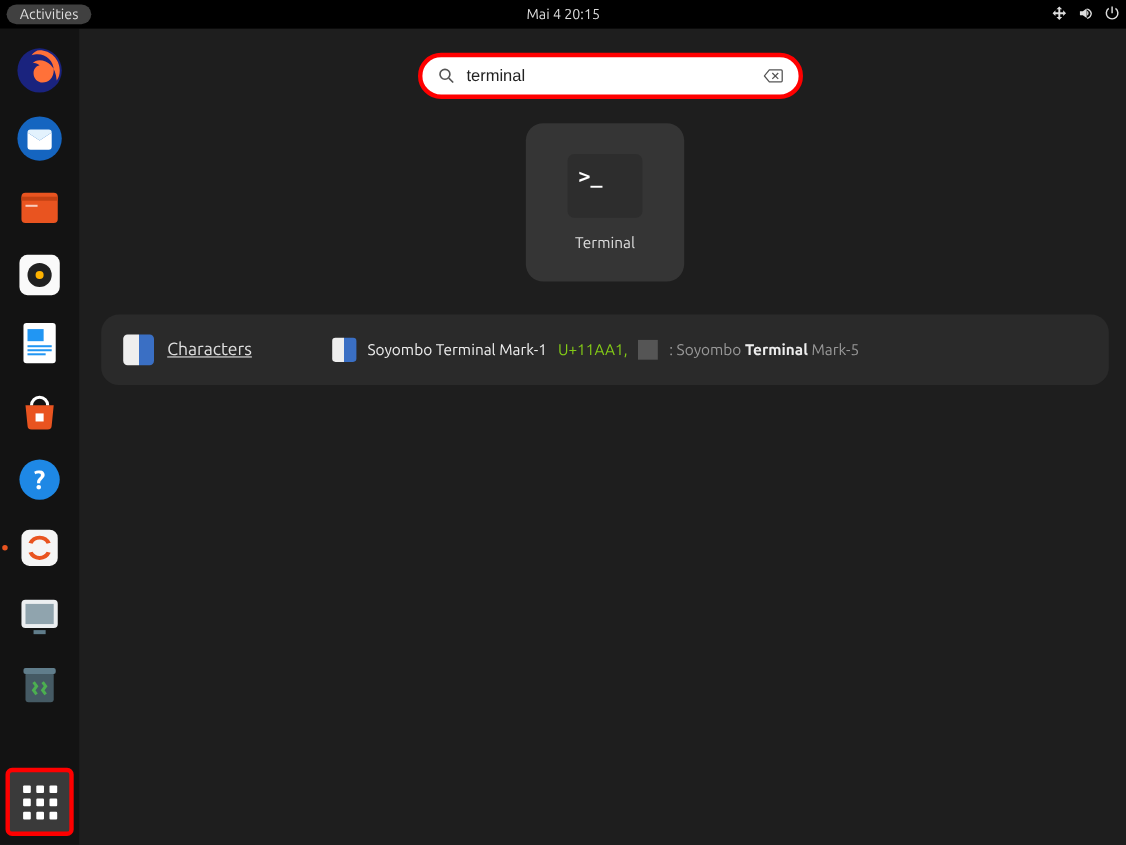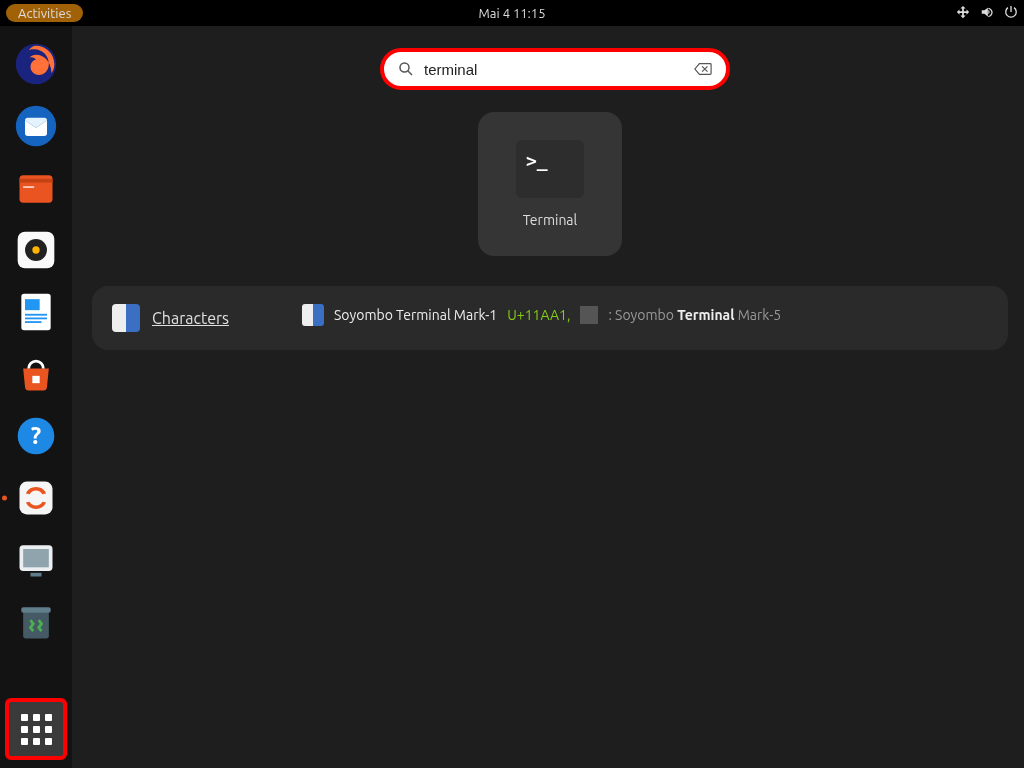--- a/index.html
+++ b/index.html
@@ -19,21 +19,21 @@
     height: 26px;
     background: #000;
     display: flex;
     align-items: center;
     justify-content: space-between;
     font-size: 13px;
     color: #ddd;
     padding: 0 6px;
   }
   .activities {
-    background: #a16207;
+    background: #404040;
     border-radius: 12px;
     padding: 2px 12px;
     font-size: 13px;
     cursor: pointer;
     text-align: center;
   }
   .clock {
     position: absolute;
     left: 50%;
     transform: translateX(-50%);
@@ -178,21 +178,21 @@
   .char-icon {
     width: 28px; height: 28px;
     background: linear-gradient(to right, #eee 50%, #3a6fc4 50%);
     border-radius: 4px;
     font-size: 8px;
     color: #333;
     display: flex;
     align-items: center;
     justify-content: center;
   }
-  .char-rows { flex: 1; display: flex; flex-direction: column; gap: 20px; }
+  .char-rows { flex: 1; display: flex; flex-direction: row; gap: 20px; }
   .char-row {
     display: flex;
     align-items: center;
     gap: 10px;
     font-size: 14px;
     cursor: pointer;
   }
   .char-row .mini-icon {
     width: 22px; height: 22px;
     background: linear-gradient(to right, #eee 50%, #3a6fc4 50%);
@@ -208,21 +208,21 @@
   .char-desc { color: #999; }
   .char-desc b { color: #eee; font-weight: 600; }
   
   .dock-icon-img { display:block; }
 </style>
 </head>
 <body>
 
 <div class="topbar">
   <div class="activities">Activities</div>
-  <div class="clock">Mai 4  11:15</div>
+  <div class="clock">Mai 4  20:15</div>
   <div class="tray">
     <span>
       <svg viewBox="0 0 16 16">
           <path d="M8 1l-3 3h2v3H4V5L1 8l3 3V9h3v3H5l3 3 3-3H9V9h3v2l3-3-3-3v2H9V4h2L8 1z"></path>
         </svg>
     </span>
     <span>
       <svg viewBox="0 0 16 16">
           <path d="M2 6v4h3l4 3V3L5 6H2zm9 2a3 3 0 0 0-1.5-2.6v5.2A3 3 0 0 0 11 8zm-1.5-5v1.3A5 5 0 0 1 13 8a5 5 0 0 1-3.5 4.7V14A6.5 6.5 0 0 0 14.5 8 6.5 6.5 0 0 0 9.5 3z"></path>
         </svg>

